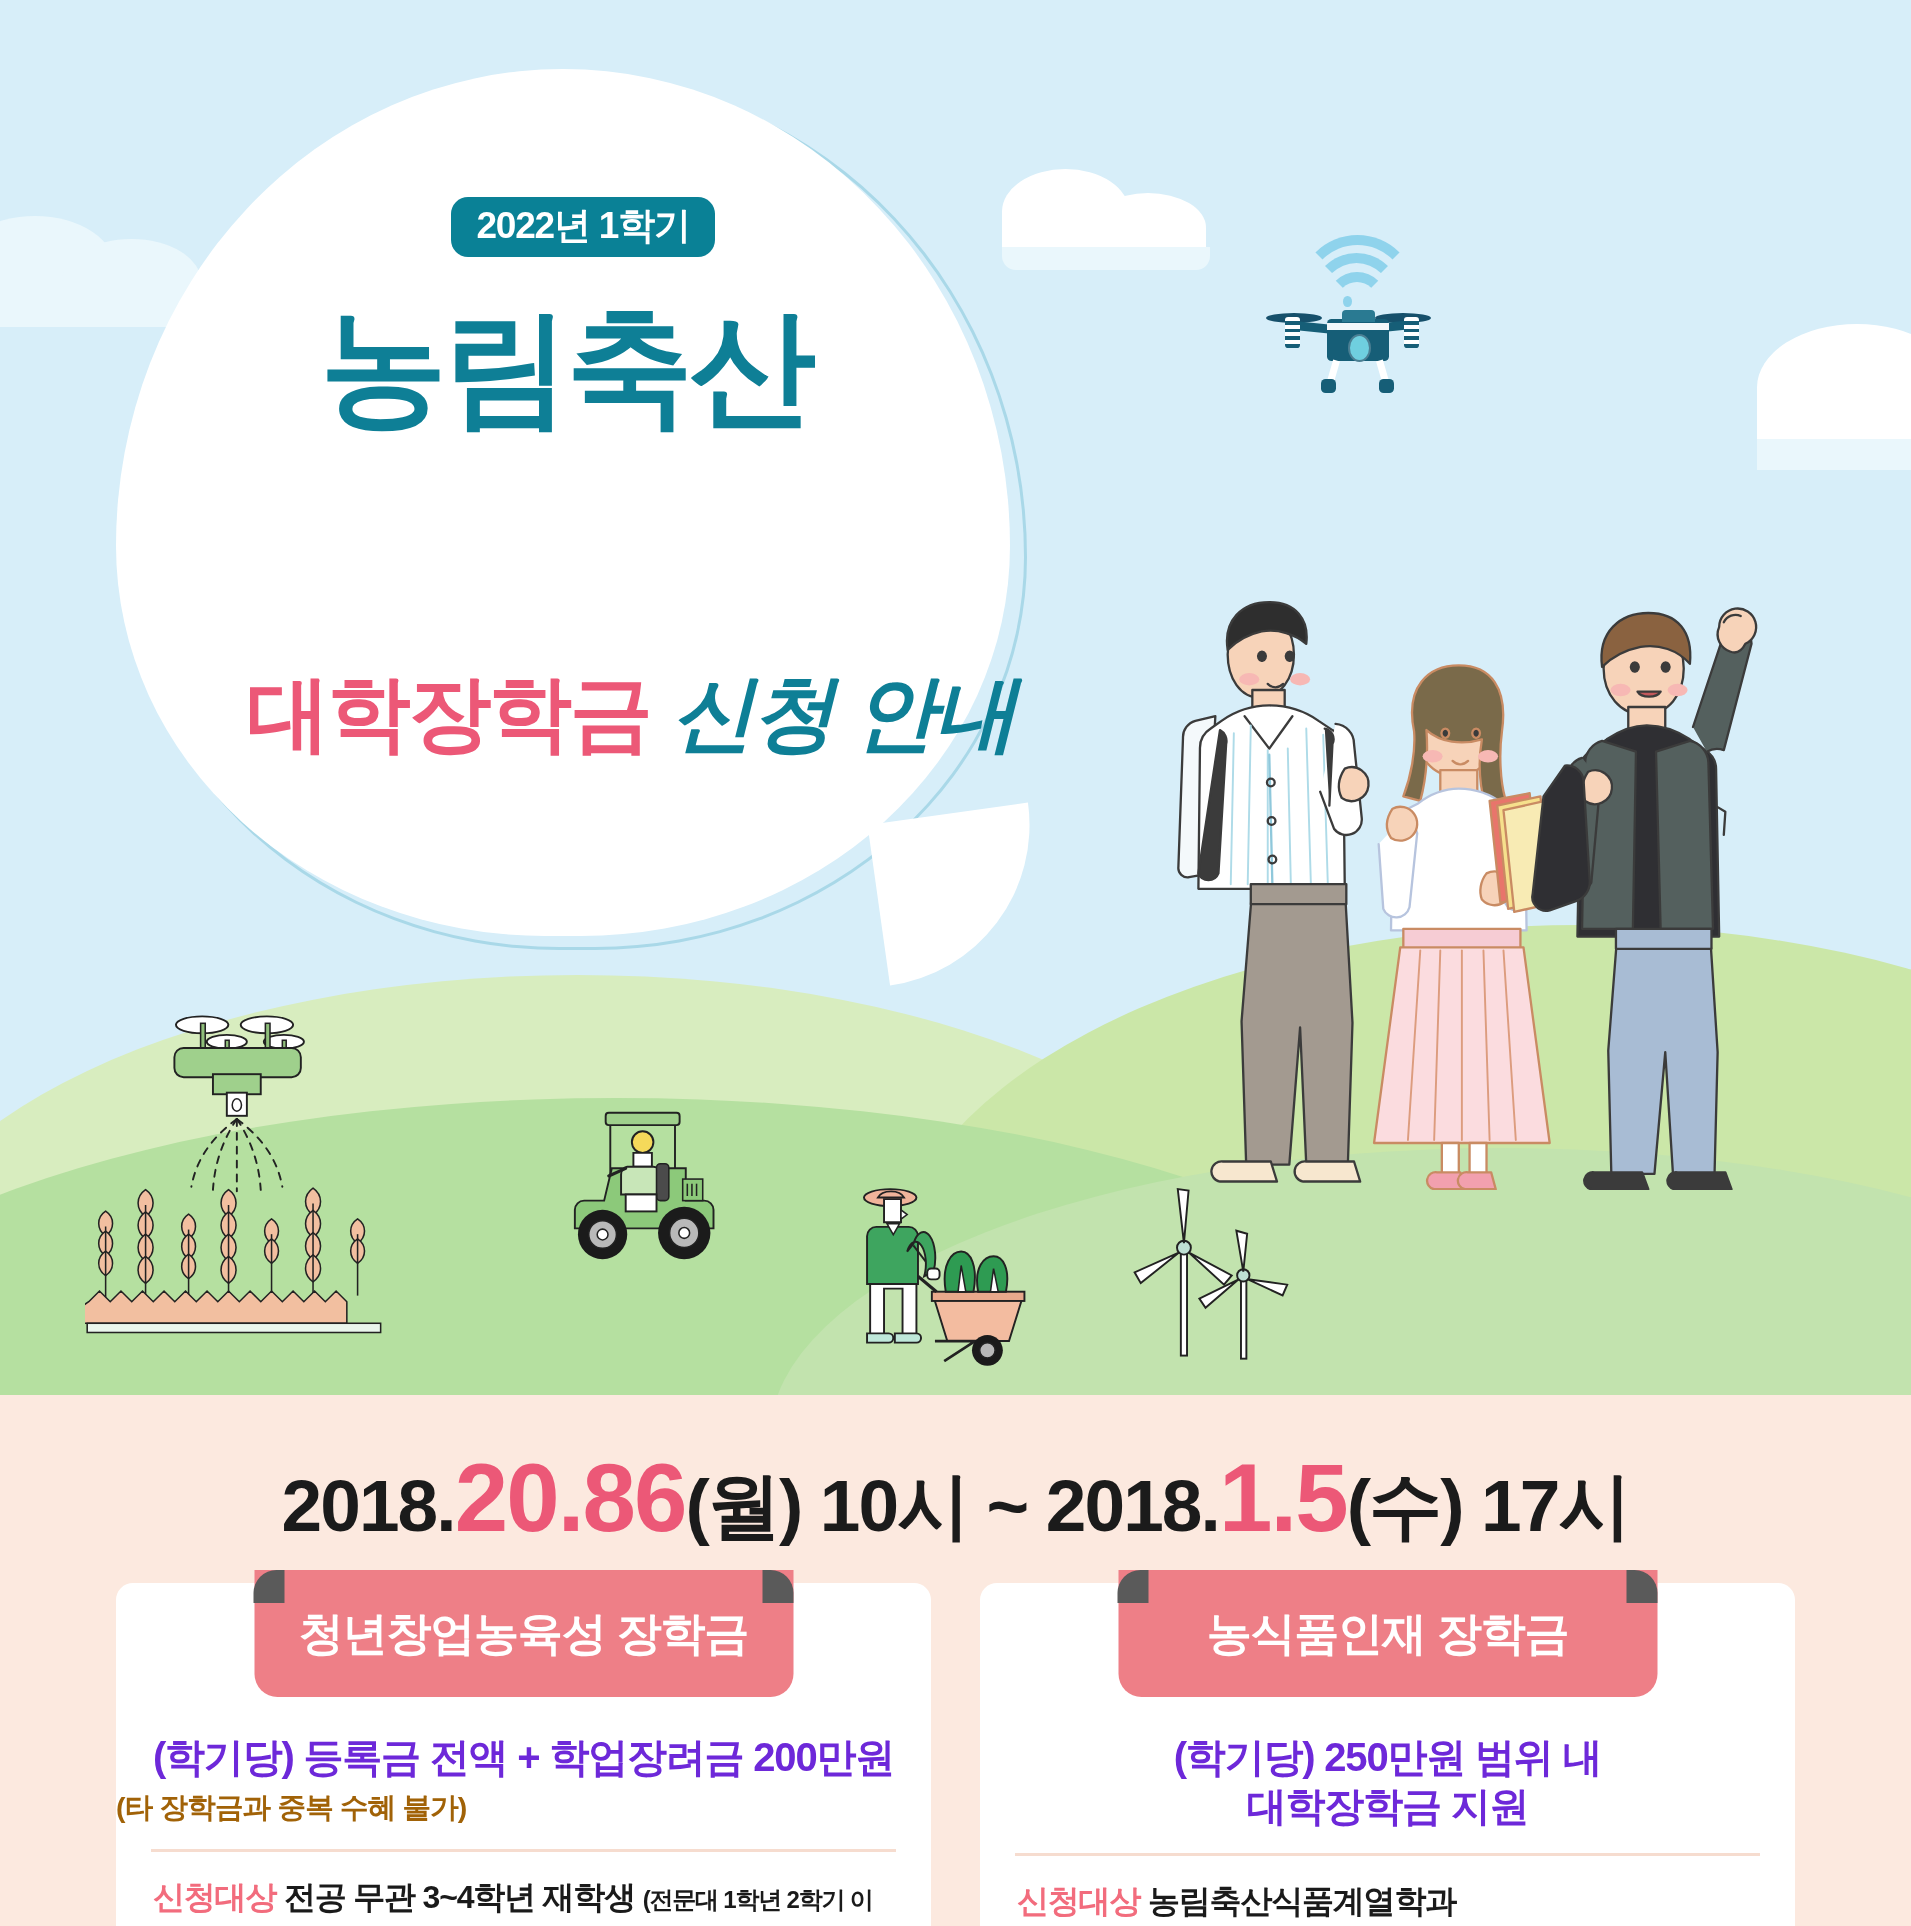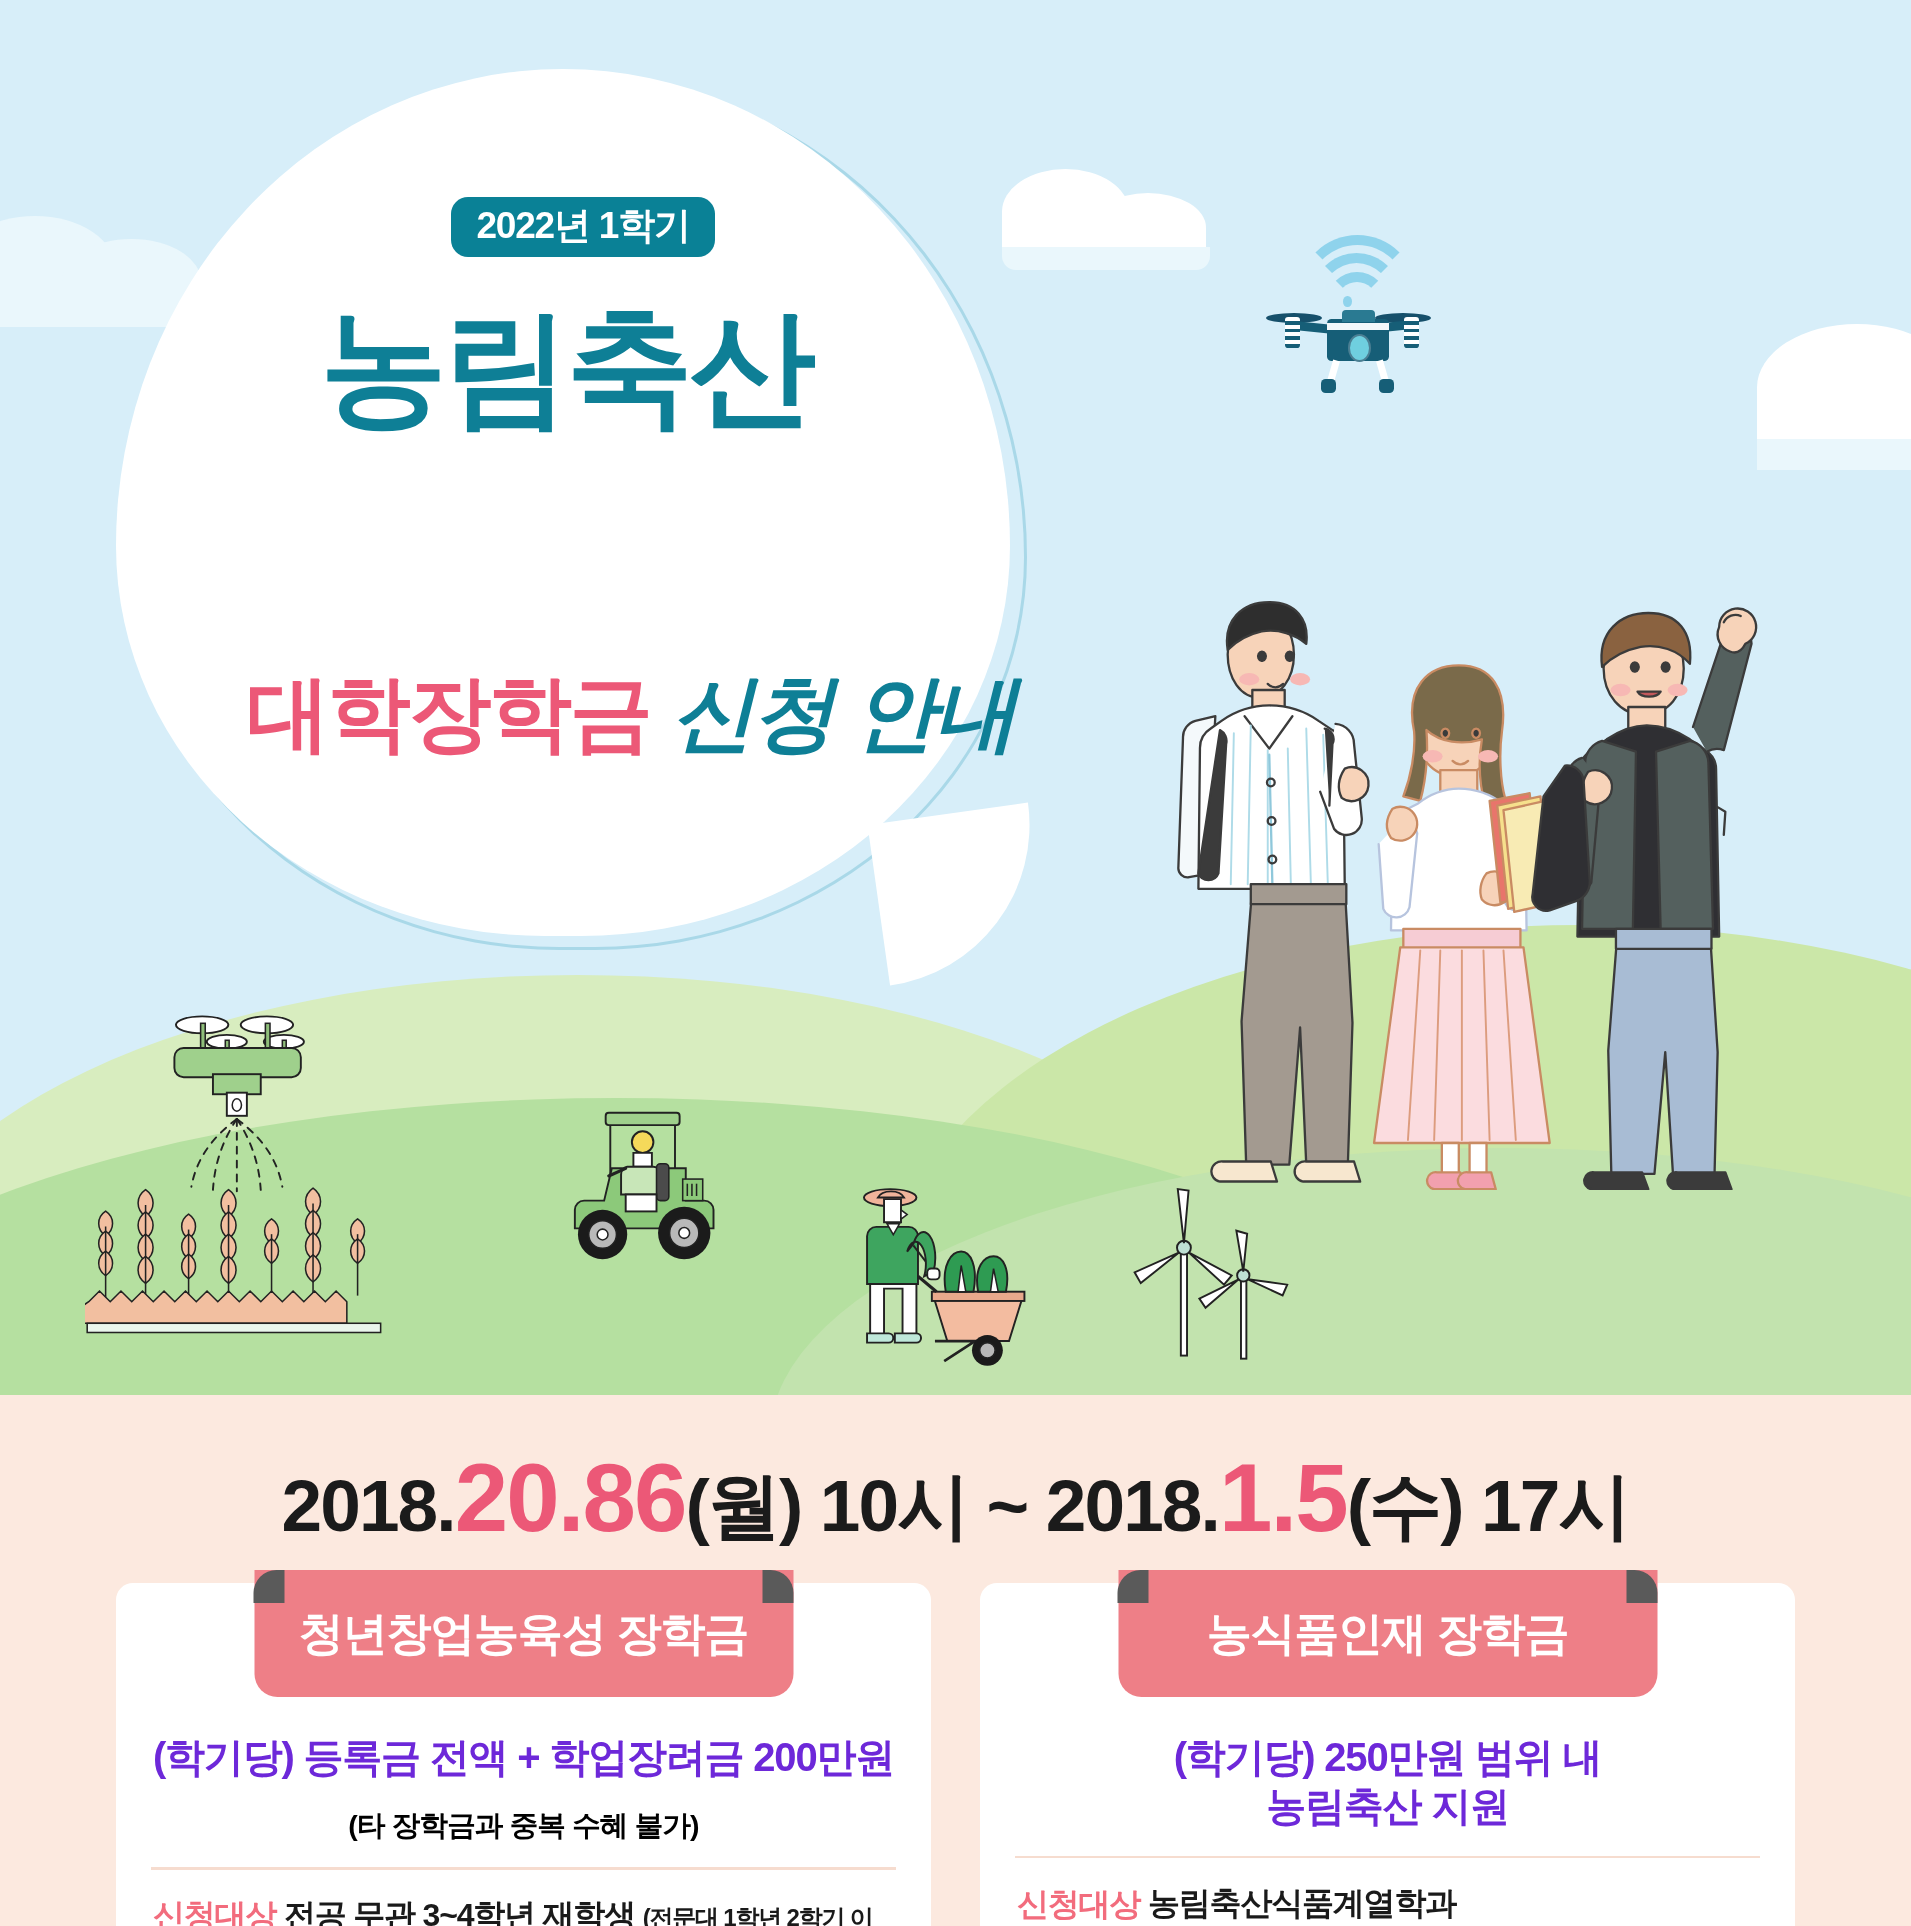--- a/index.html
+++ b/index.html
@@ -91,22 +91,22 @@
     content:"";position:absolute;top:0;width:31px;height:33px;background:#5A5A5A;
   }
   .ribbon::before{left:-0.4px;border-radius:23px 0 0 0;}
   .ribbon::after{right:-0.4px;border-radius:0 23px 0 0;}
 
   .amount{
     margin:150px 0 0;text-align:center;color:#6d28d9;
     font-size:40px;font-weight:900;letter-spacing:-1.2px;line-height:1.22;padding:0 15.4px;
   }
   .amount-note{
-    text-align:center;color:#000000;font-size:28.5px;font-weight:700;
-    letter-spacing:-0.8px;margin-top:25px;
+    color:#a16207;font-size:28.5px;font-weight:700;
+    letter-spacing:-0.8px;margin-top:7px;
   }
   .divider{height:2.7px;background:#F6DCCF;margin:22.3px 35px 0;}
 
   .rows{padding:23px 37px 0;}
   .row{display:flex;margin-bottom:21px;}
   .rlabel{
     flex:0 0 131px;color:#F26C7D;font-size:32px;font-weight:900;letter-spacing:-1.2px;
     padding-top:1.5px;
   }
   .rbody{flex:1;color:#1A1A1A;font-size:32px;font-weight:700;letter-spacing:-1.2px;line-height:1.42;}
@@ -418,21 +418,21 @@
             <span class="small">(전문대 1학년 2학기 이상)</span>
           </div>
         </div>
 
       </div>
     </div>
 
     <div class="card">
       <div class="ribbon">농식품인재 장학금</div>
       <div class="amount" style="white-space:pre-line;">(학기당) 250만원 범위 내
-농림축산 지원</div>
+대학장학금 지원</div>
       <div class="amount-note"></div>
       <div class="divider"></div>
       <div class="rows">
 
         <div class="row">
           <div class="rlabel">신청대상</div>
           <div class="rbody">
             <div>농림축산식품계열학과</div>
             <div> </div>
           </div>

